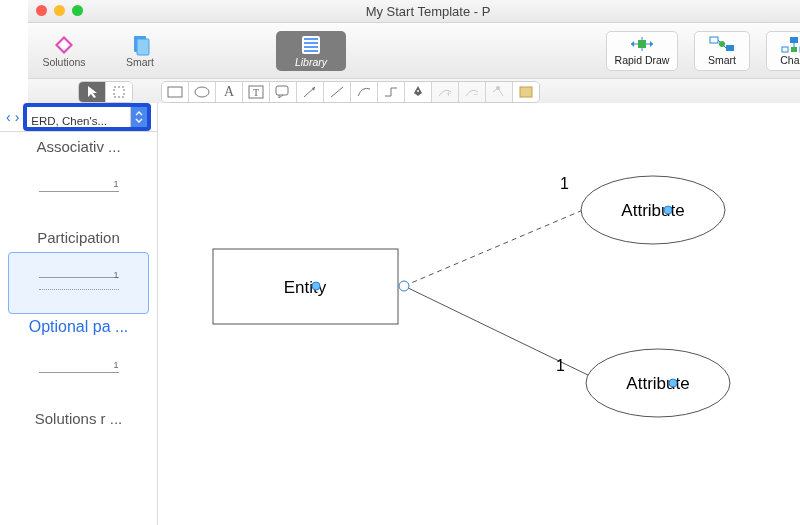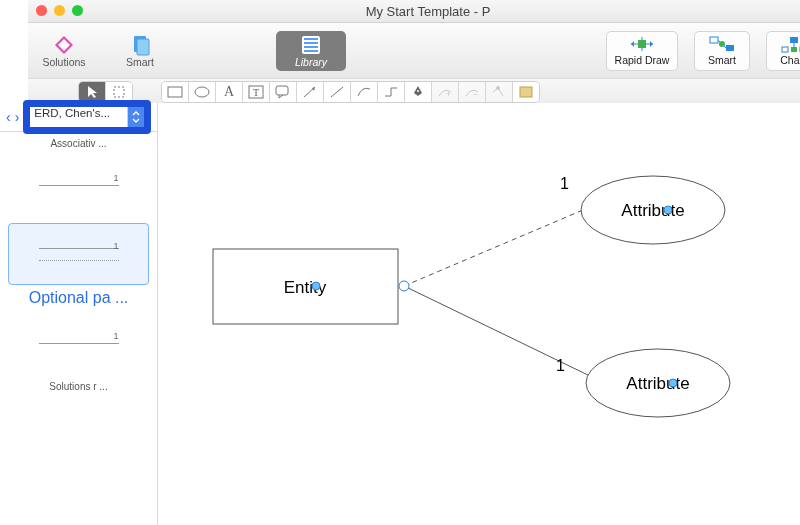--- a/index.html
+++ b/index.html
@@ -78,31 +78,31 @@
 .sidebar{
   width:157px;border-right:1px solid var(--divider);
   display:flex;flex-direction:column;background:#fff;
 }
 .sb-nav{
   height:28px;border-bottom:1px solid var(--divider);
   display:flex;align-items:center;gap:4px;padding:0 6px;
 }
 .nav-arrow{color:#2a6fe6;font-size:14px;cursor:default;}
 .nav-combo{
-  flex:1;height:20px;border:7px solid #1d4ed8;border-radius:4px;
-  background:#fff;display:flex;align-items:flex-start;padding:0 4px;
+  flex:1;height:20px;border:4px solid #1d4ed8;border-radius:4px;
+  background:#fff;display:flex;align-items:flex-end;padding:0 4px;
   font-size:11.5px;color:#333;position:relative;overflow:hidden;
 }
 .nav-combo .chev{
   position:absolute;right:0;top:0;bottom:0;width:16px;
   background:#4a88f0;display:flex;align-items:center;justify-content:center;
   color:#fff;font-size:11px;border-left:1px solid #cfcfcf;
 }
 .palette{flex:1;overflow:hidden;padding:6px 8px;display:flex;flex-direction:column;gap:6px;}
-.pal-label{font-size:10px;color:#555;text-align:center;}
+.pal-label{font-size:15px;color:#555;text-align:center;}
 .pal-item{
   height:60px;border:1px solid transparent;border-radius:4px;
   display:flex;align-items:center;justify-content:center;position:relative;
 }
 .pal-item .thumb{
   width:100px;height:36px;border:1px solid transparent;position:relative;
 }
 .pal-item .line{position:absolute;left:10px;right:10px;top:17px;border-top:1px solid #999;}
 .pal-item .one{position:absolute;right:10px;top:5px;font-size:9px;color:#666;}
 .pal-item.sel{border-color:#7db3ff;background:#eaf3ff;}
@@ -317,20 +317,21 @@
       </div>
       <div class="palette">
         <div class="pal-label">Associativ ...</div>
         <div class="pal-item">
           <div class="thumb">
               <div class="line"></div>
               <div class="one">1</div>
             </div>
         </div>
 
+        <div class="pal-label">Participation</div>
         <div class="pal-item sel">
           <div class="thumb">
             <div class="line" style="top:12px;"></div>
             <div class="line dashed" style="border-top:1px dotted #999;top:24px;"></div>
             <div class="one">1</div>
           </div>
         </div>
         <div class="pal-caption">Optional pa ...</div>
 
         <div class="pal-item">

